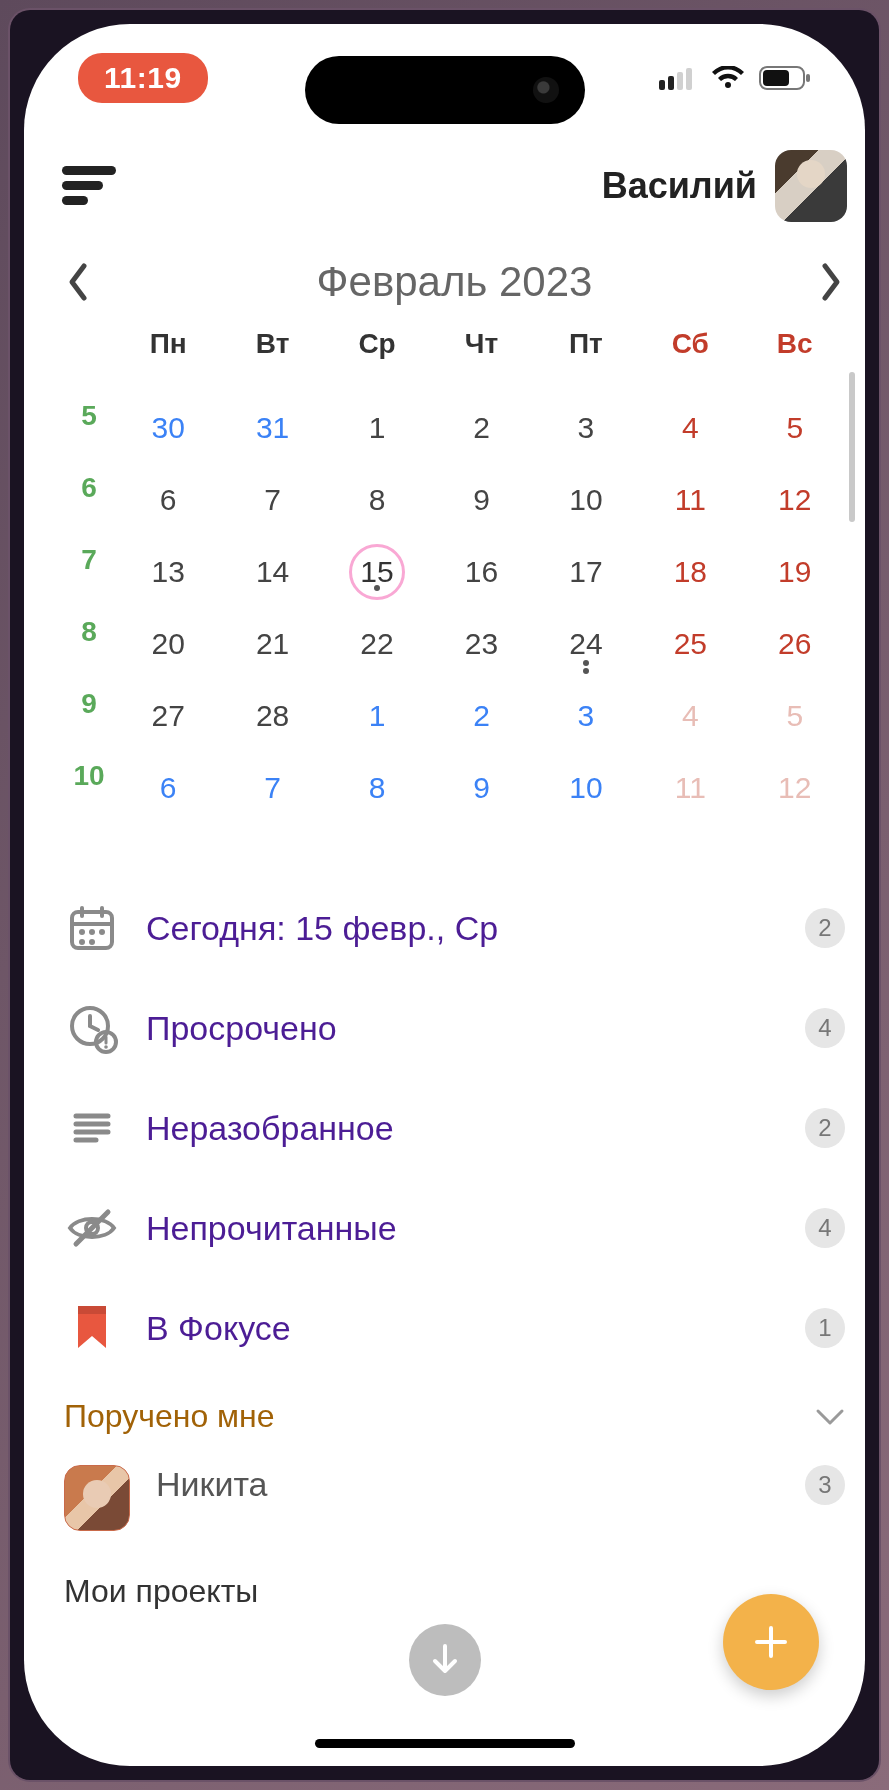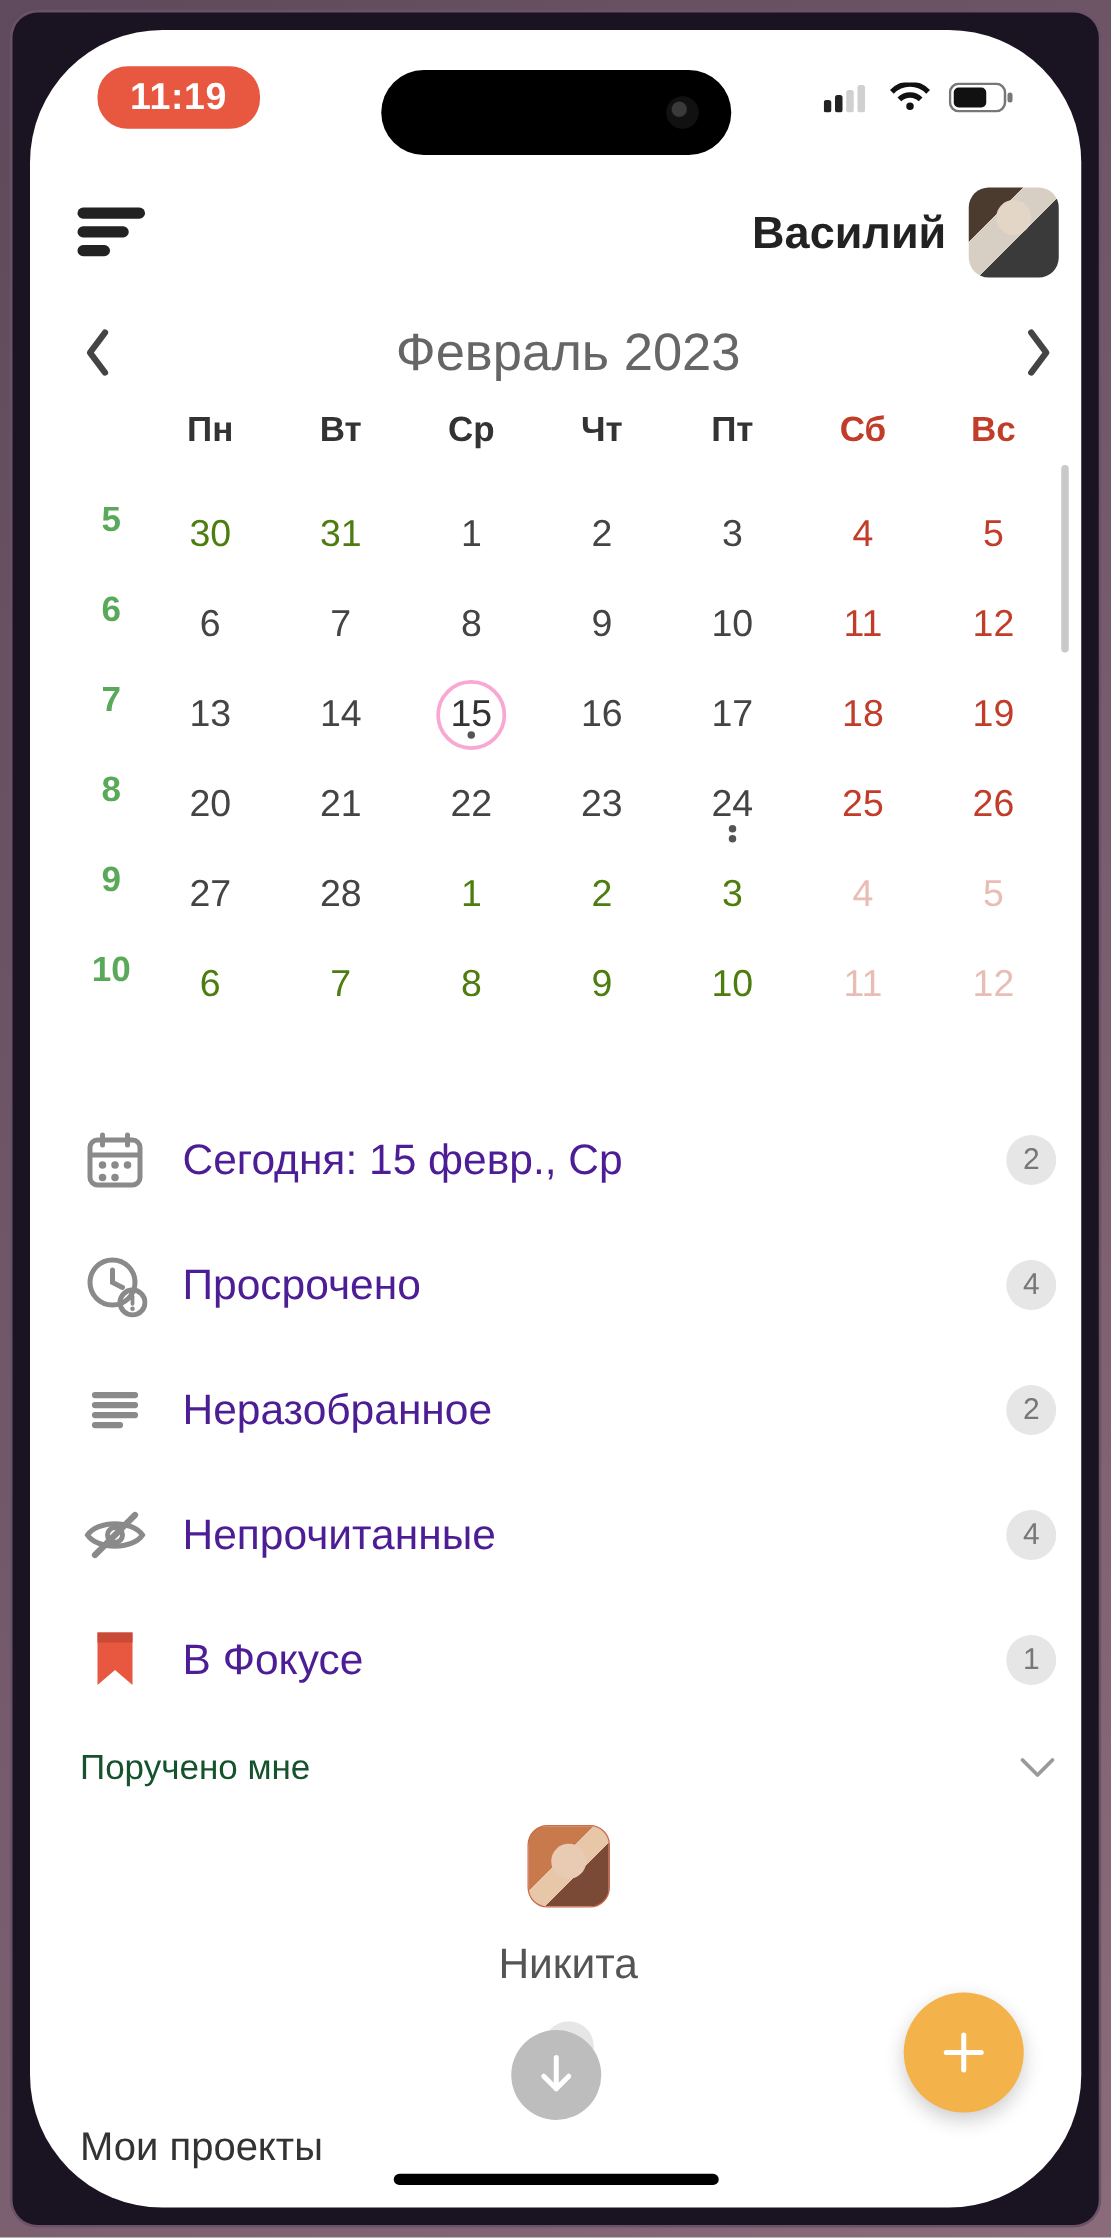--- a/index.html
+++ b/index.html
@@ -88,21 +88,21 @@
   .chev { width: 24px; height: 40px; color:#444;}
 
   
   .calendar { width: 100%; }
   .cal-row { display: flex; align-items: flex-start; height: 72px; }
   .wk-col { width: 54px; text-align: center; font-size: 28px; font-weight: 600; color: #5aa95a; }
   .cal-row.header .wk-col { color: transparent; }
   .day-col { flex: 1; text-align: center; font-size: 30px; color: #444; position: relative; }
   .cal-row.header .day-col { font-weight: 700; font-size: 28px; color: #333; }
   .cal-row.header .day-col.weekend { color: #c23c2a; }
-  .day-col.other { color: #4d7c0f; }
+  .day-col.other { color: #3b82f6; }
   .day-col.weekend { color: #c23c2a; }
   .day-col.other.weekend { color: #e8bdb6; }
   .day-col .num { display:inline-flex; align-items:center; justify-content:center; width:56px; height:56px; border-radius:50%; position:relative;}
   .day-col.today .num { border: 3px solid #f9a8d4; color:#333; font-weight:500;}
   .day-col.hasdot .num::after {
     content:""; position:absolute; bottom:6px; left:50%; transform:translateX(-50%);
     width:6px; height:6px; background:#555; border-radius:50%;
   }
   .day-col.hasdot:not(.today) .dot-below {
     position:absolute; left:50%; transform:translateX(-50%); bottom:-2px;
@@ -121,24 +121,24 @@
     min-width: 40px; height: 40px; border-radius: 20px;
     background: #e6e6e6; color: #777; font-size: 24px;
     display: flex; align-items: center; justify-content: center;
     padding: 0 10px;
   }
 
   .section-header {
     display:flex; align-items:center; justify-content:space-between;
     padding: 20px 2px 10px 2px;
   }
-  .section-title { font-size: 28px; color: #14532d; font-weight: 500;}
+  .section-title { font-size: 32px; color: #a16207; font-weight: 500;}
   .section-chev { color:#9a9a9a; }
 
-  .assignee-row { display:flex; align-items:center; gap:26px; padding: 20px 2px; flex-direction: column;}
+  .assignee-row { display:flex; align-items:flex-start; gap:26px; padding: 20px 2px;}
   .assignee-avatar{
     width:66px; height:66px; border-radius:16px;
     background: linear-gradient(135deg,#c97a4d 0 40%,#e8c6a8 40% 60%,#7a4a36 60% 100%);
     position:relative; overflow:hidden; border:1px solid #c96a4a;
   }
   .assignee-avatar::after{
     content:""; position:absolute; left:18px; top:14px; width:28px; height:28px;
     background:#e9cbb4; border-radius:50%;
   }
   .assignee-name{ font-size:34px; color:#555; font-weight:500; flex:1;}

